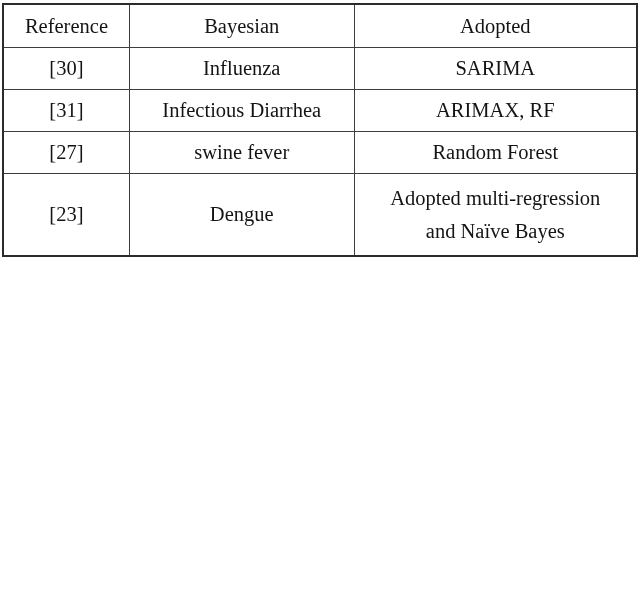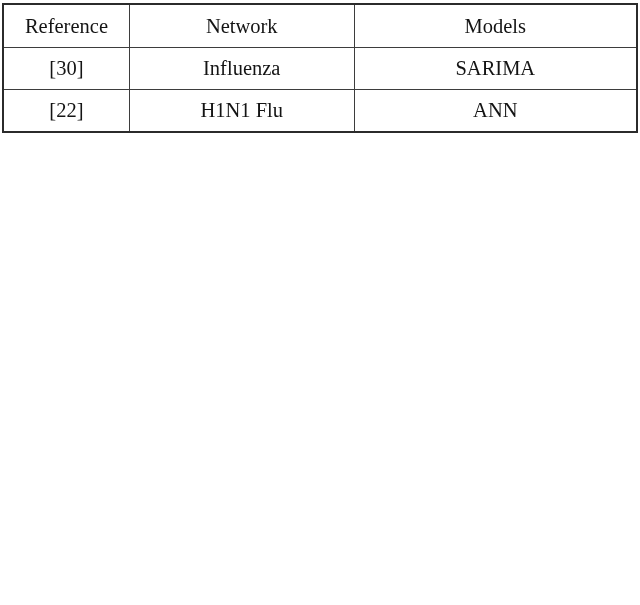--- a/index.html
+++ b/index.html
@@ -64,30 +64,43 @@
 <div id="table-wrap">
   <table class="lit-table">
     <colgroup>
       <col class="col-reference">
       <col class="col-outbreak">
       <col class="col-models">
     </colgroup>
     <thead>
       <tr class="header-row">
         <th>Reference</th>
-        <th>Network</th>
-        <th>Models</th>
+        <th>Bayesian</th>
+        <th>Adopted</th>
       </tr>
     </thead>
     <tbody id="table-body">
         <tr class="data-row">
           <td>[30]</td>
           <td>Influenza</td>
           <td>SARIMA</td>
         </tr>
         <tr class="data-row">
-          <td>[22]</td>
-          <td>H1N1 Flu</td>
-          <td>ANN</td>
+          <td>[31]</td>
+          <td>Infectious Diarrhea</td>
+          <td>ARIMAX, RF</td>
+        </tr>
+        <tr class="data-row">
+          <td>[27]</td>
+          <td>swine fever</td>
+          <td>Random Forest</td>
+        </tr>
+        <tr class="data-row tall-row">
+          <td>[23]</td>
+          <td>Dengue</td>
+          <td>
+            <span class="cell-line">Adopted multi-regression</span>
+            <span class="cell-line">and Naïve Bayes</span>
+          </td>
         </tr>
       </tbody>
   </table>
 </div>
 
 </body></html>

